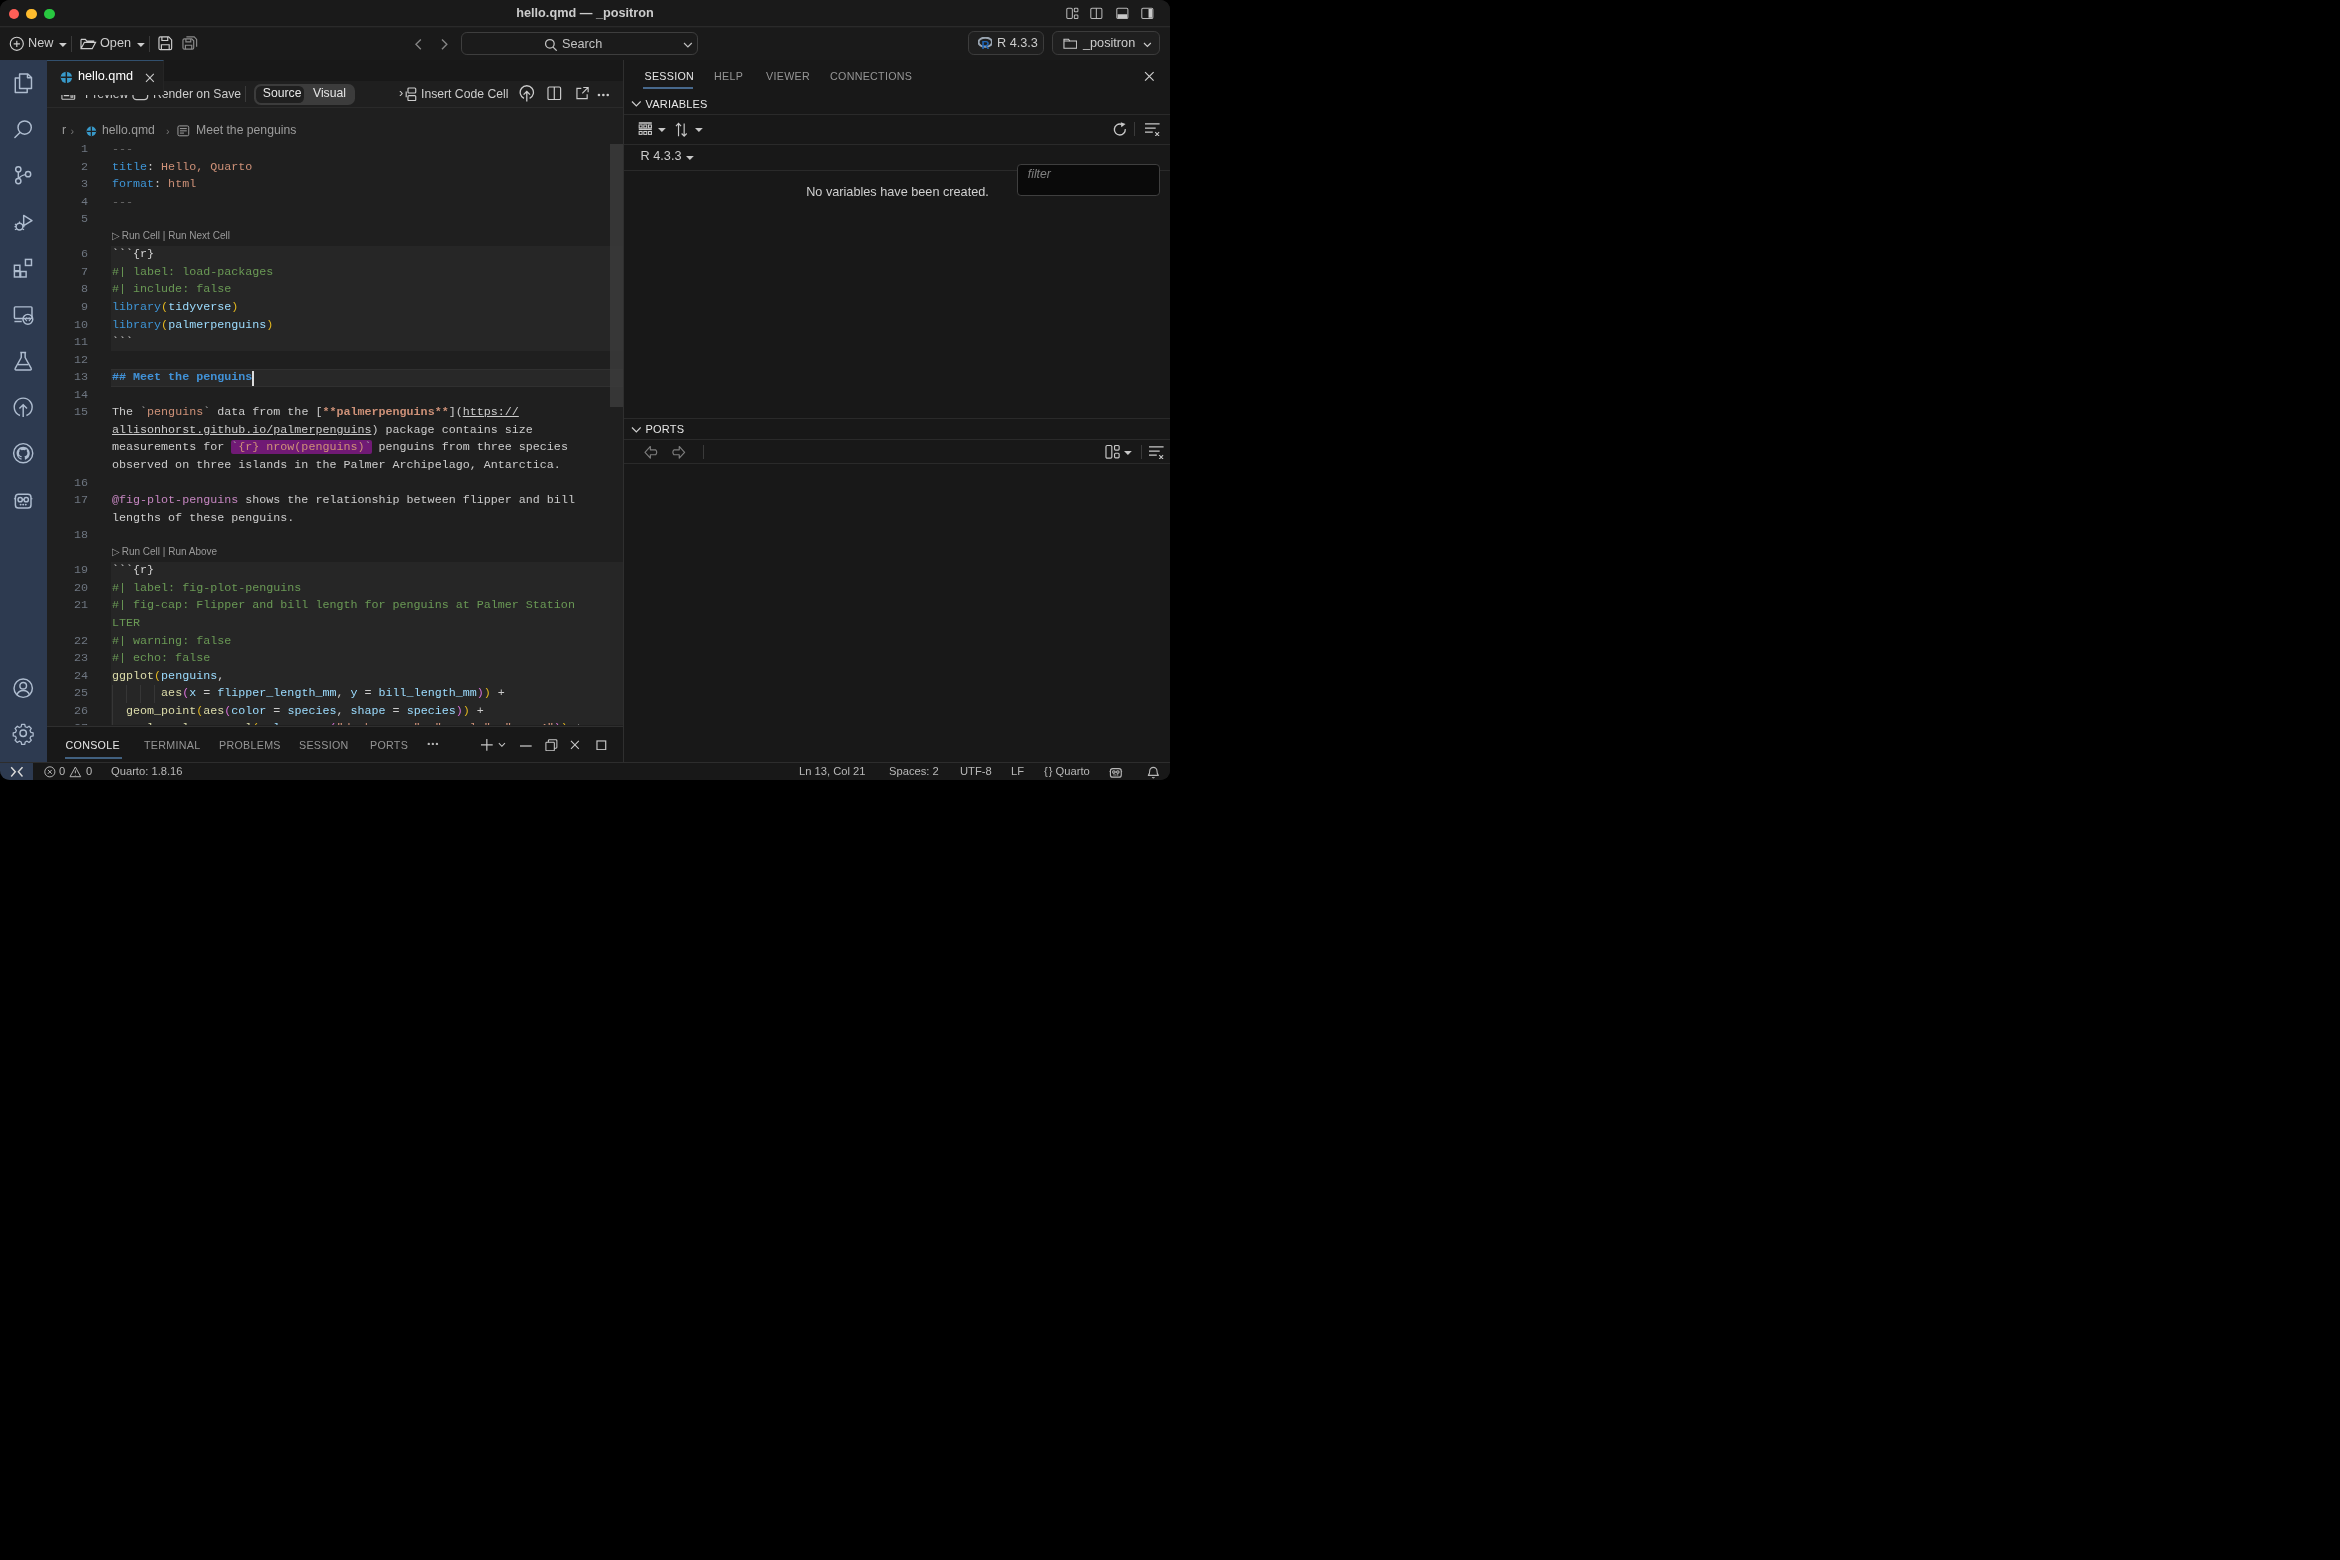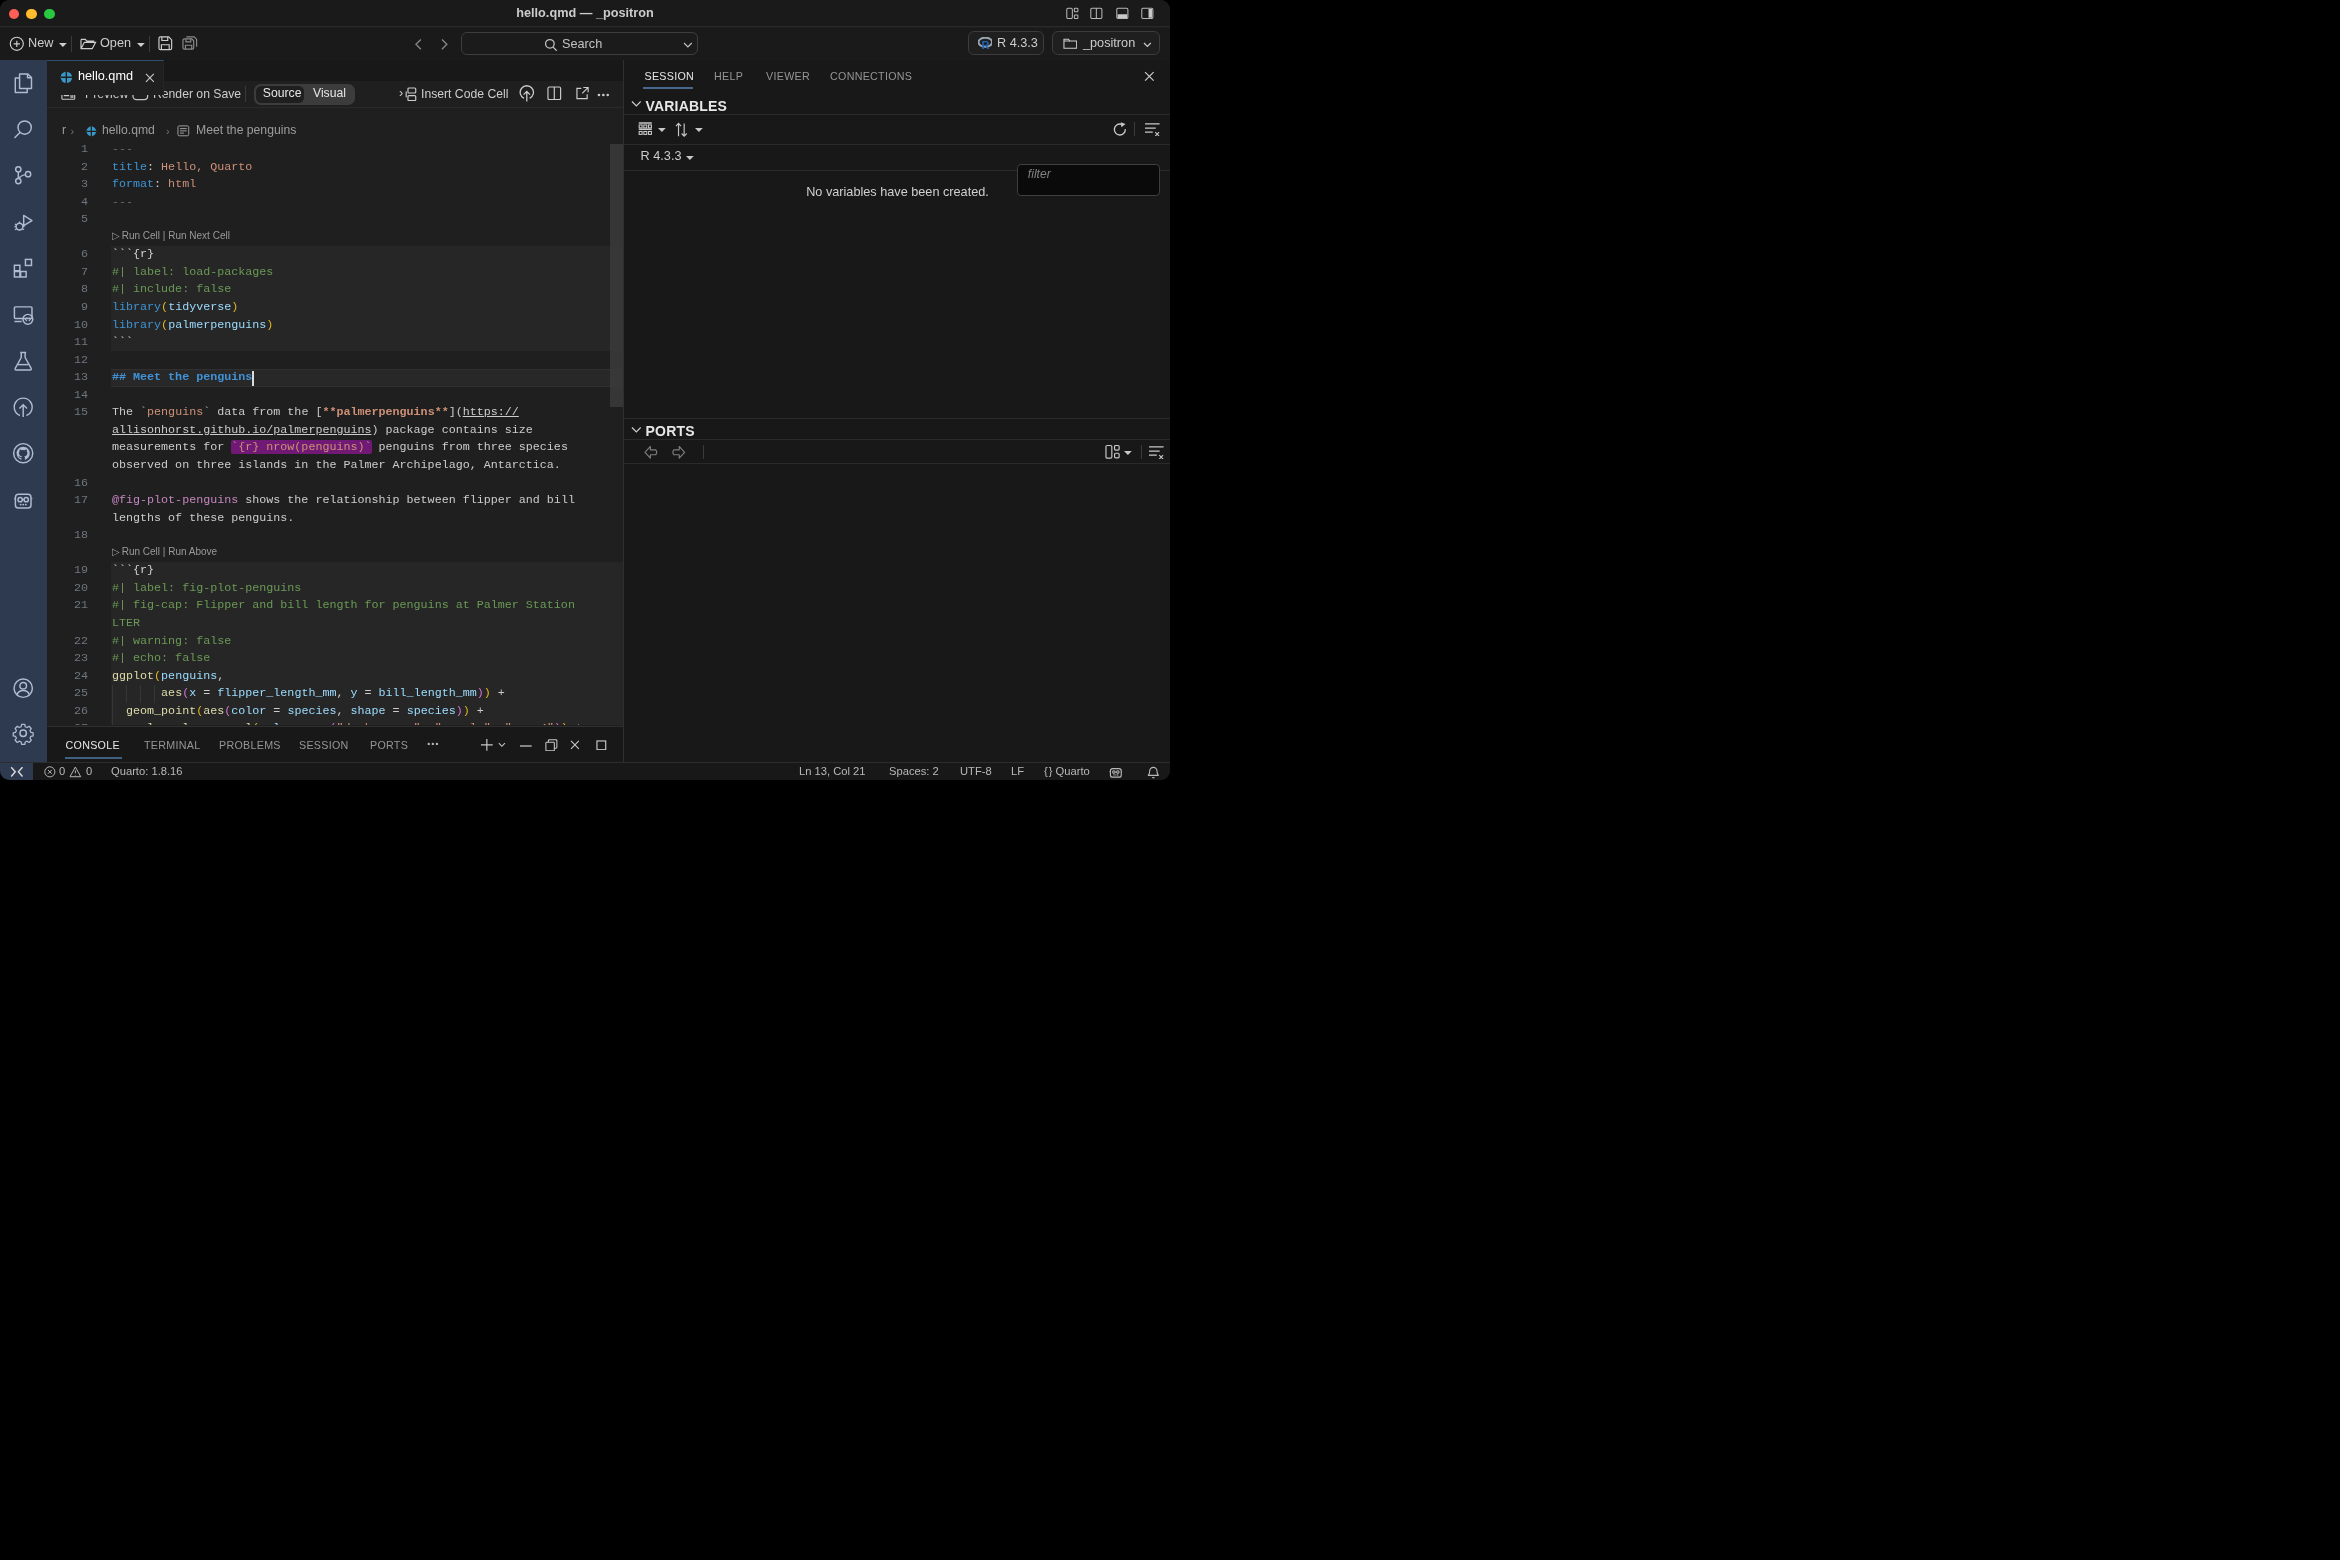--- a/index.html
+++ b/index.html
@@ -34,21 +34,21 @@
 .c-key{color:#3e95d6;}.c-str{color:#ce9178;}.c-com{color:#6a9955;}
 .c-var{color:#9cdcfe;}.c-gold{color:#e2b71f;}.c-pink{color:#d670d6;}
 .c-fn{color:#dcdcaa;}.c-gray{color:#6a6a6a;}.c-wh{color:#d4d4d4;}
 .c-head{color:#4192d8;font-weight:bold;}.c-mag{color:#c586c0;}
 .c-bt{color:#a8a8a8;}
 .icode{background:#701a75;border-radius:2px;}
 .ul{text-decoration:underline;}
 b.md{font-weight:bold;}
 
 .ptab{position:absolute;top:0;height:33px;line-height:33px;font-size:10.7px;color:#969696;letter-spacing:0.3px;}
-.sechead{color:#e7e7e7;font-size:14px;font-weight:700;letter-spacing:0.2px;}
+.sechead{color:#e7e7e7;font-size:11px;font-weight:400;letter-spacing:0.2px;}
 .filterbox{position:absolute;background:#0a0a0a;border:1px solid #3f3f3f;border-radius:3.9px;color:#818181;font-size:12.2px;}
 
 #panel{position:absolute;left:47px;top:726px;width:576px;height:37px;background:#181818;border-top:1px solid #2f2f2f;}
 #statusbar{position:absolute;left:0;top:762px;width:1170px;height:18px;background:#181818;border-top:1px solid #2d2d2d;color:#b8b8b8;font-size:11.2px;}
 .sbit{position:absolute;top:0;height:18px;line-height:17.6px;}
 svg{display:block;}
 .ic{position:absolute;}
 </style></head><body>
 <div id="win">
 

